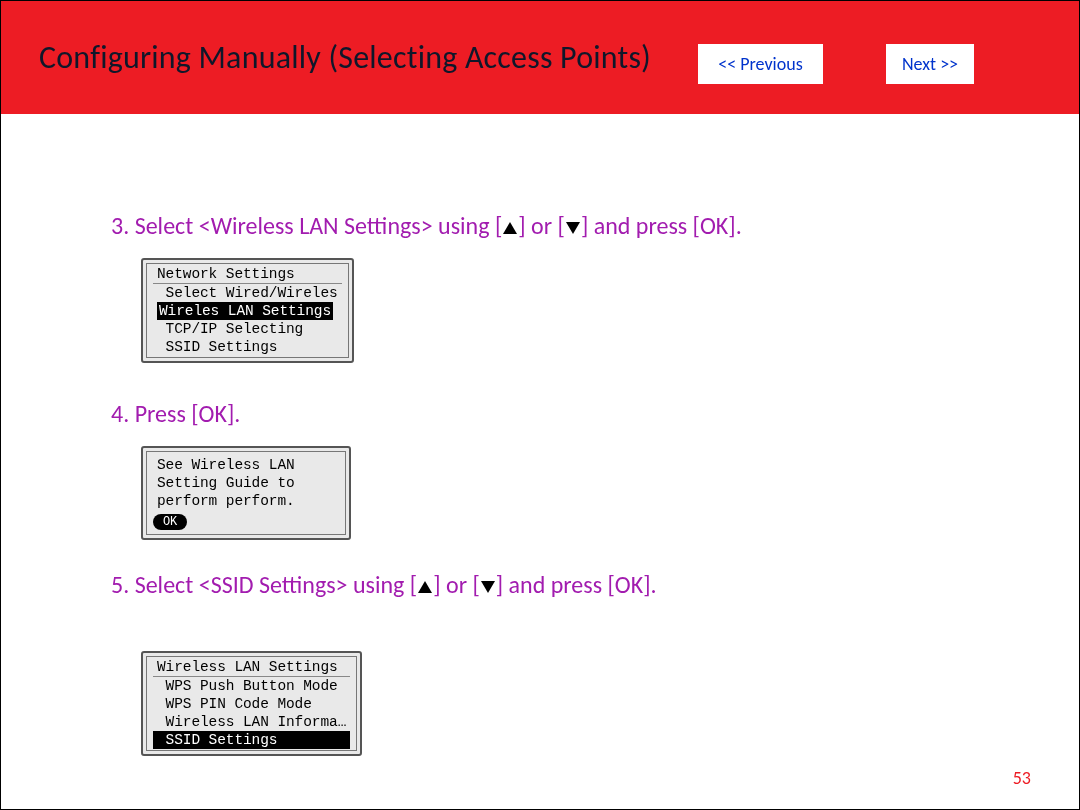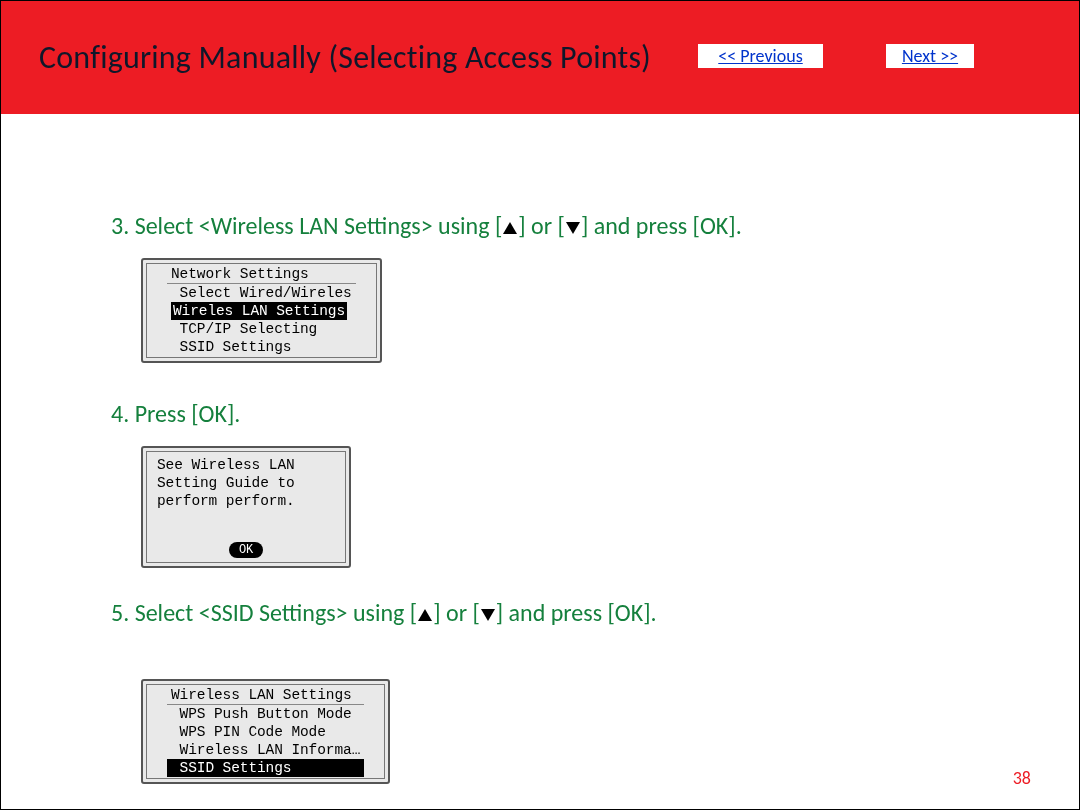--- a/index.html
+++ b/index.html
@@ -23,42 +23,41 @@
   }
   .title {
     color: #0f172a;
     font-size: 32px;
     font-weight: 400;
     letter-spacing: 0.2px;
   }
   .nav-btn {
     position: absolute;
     top: 43px;
-    height: 24px;
+    height: 40px;
     display: flex;
     align-items: center;
     justify-content: center;
     background: #fff;
     font-size: 18px;
     color: #0033cc;
-    text-decoration: underline;
     cursor: pointer;
   }
   .prev { left: 697px; width: 125px; }
   .next { left: 885px; width: 88px; }
 
   .content {
     position: absolute;
     left: 110px;
     top: 210px;
     width: 860px;
   }
   .step-line {
     font-size: 24px;
-    color: #15803d;
+    color: #a21caf;
     margin-bottom: 18px;
     display: flex;
     align-items: baseline;
     flex-wrap: wrap;
     gap: 0;
   }
   .arrow-up, .arrow-down {
     display: inline-block;
     width: 0; height: 0;
     border-left: 7px solid transparent;
@@ -74,21 +73,21 @@
     border: 2px solid #555;
     border-radius: 3px;
     padding: 3px;
     display: inline-block;
     margin-left: 30px;
     margin-bottom: 30px;
   }
   .lcd-inner {
     border: 1px solid #777;
     background: #e9e9e9;
-    padding: 1px 20px;
+    padding: 1px 6px;
     font-family: "Lucida Console", "Courier New", monospace;
     font-size: 14.5px;
     line-height: 18px;
     letter-spacing: -0.1px;
     min-width: 180px;
   }
   .lcd-row {
     padding: 0 4px;
     white-space: pre;
   }
@@ -101,21 +100,21 @@
     background: #000;
     color: #fff;
     display: inline-block;
     margin-left: 4px;
     padding: 0 2px;
   }
   .lcd-row.sel-full {
     background: #000;
     color: #fff;
   }
-  .lcd-ok-wrap { text-align: center; padding-top: 2px; margin-top: 28px; }
+  .lcd-ok-wrap { text-align: left; padding-top: 2px; }
   .lcd-ok {
     display: inline-block;
     background: #000;
     color: #fff;
     border-radius: 10px;
     font-size: 12px;
     padding: 0px 10px;
     line-height: 16px;
   }
   .pagenum {
@@ -192,14 +191,14 @@
         <div class="lcd-row lcd-title">Wireless LAN Settings</div>
         <div class="lcd-row"> WPS Push Button Mode</div>
         <div class="lcd-row"> WPS PIN Code Mode</div>
         <div class="lcd-row"> Wireless LAN Informa…</div>
         <div class="lcd-row sel-full"> SSID Settings</div>
       </div>
     </div>
 
   </div>
 
-  <div class="pagenum">38</div>
+  <div class="pagenum">53</div>
 </div>
 
 </body></html>

